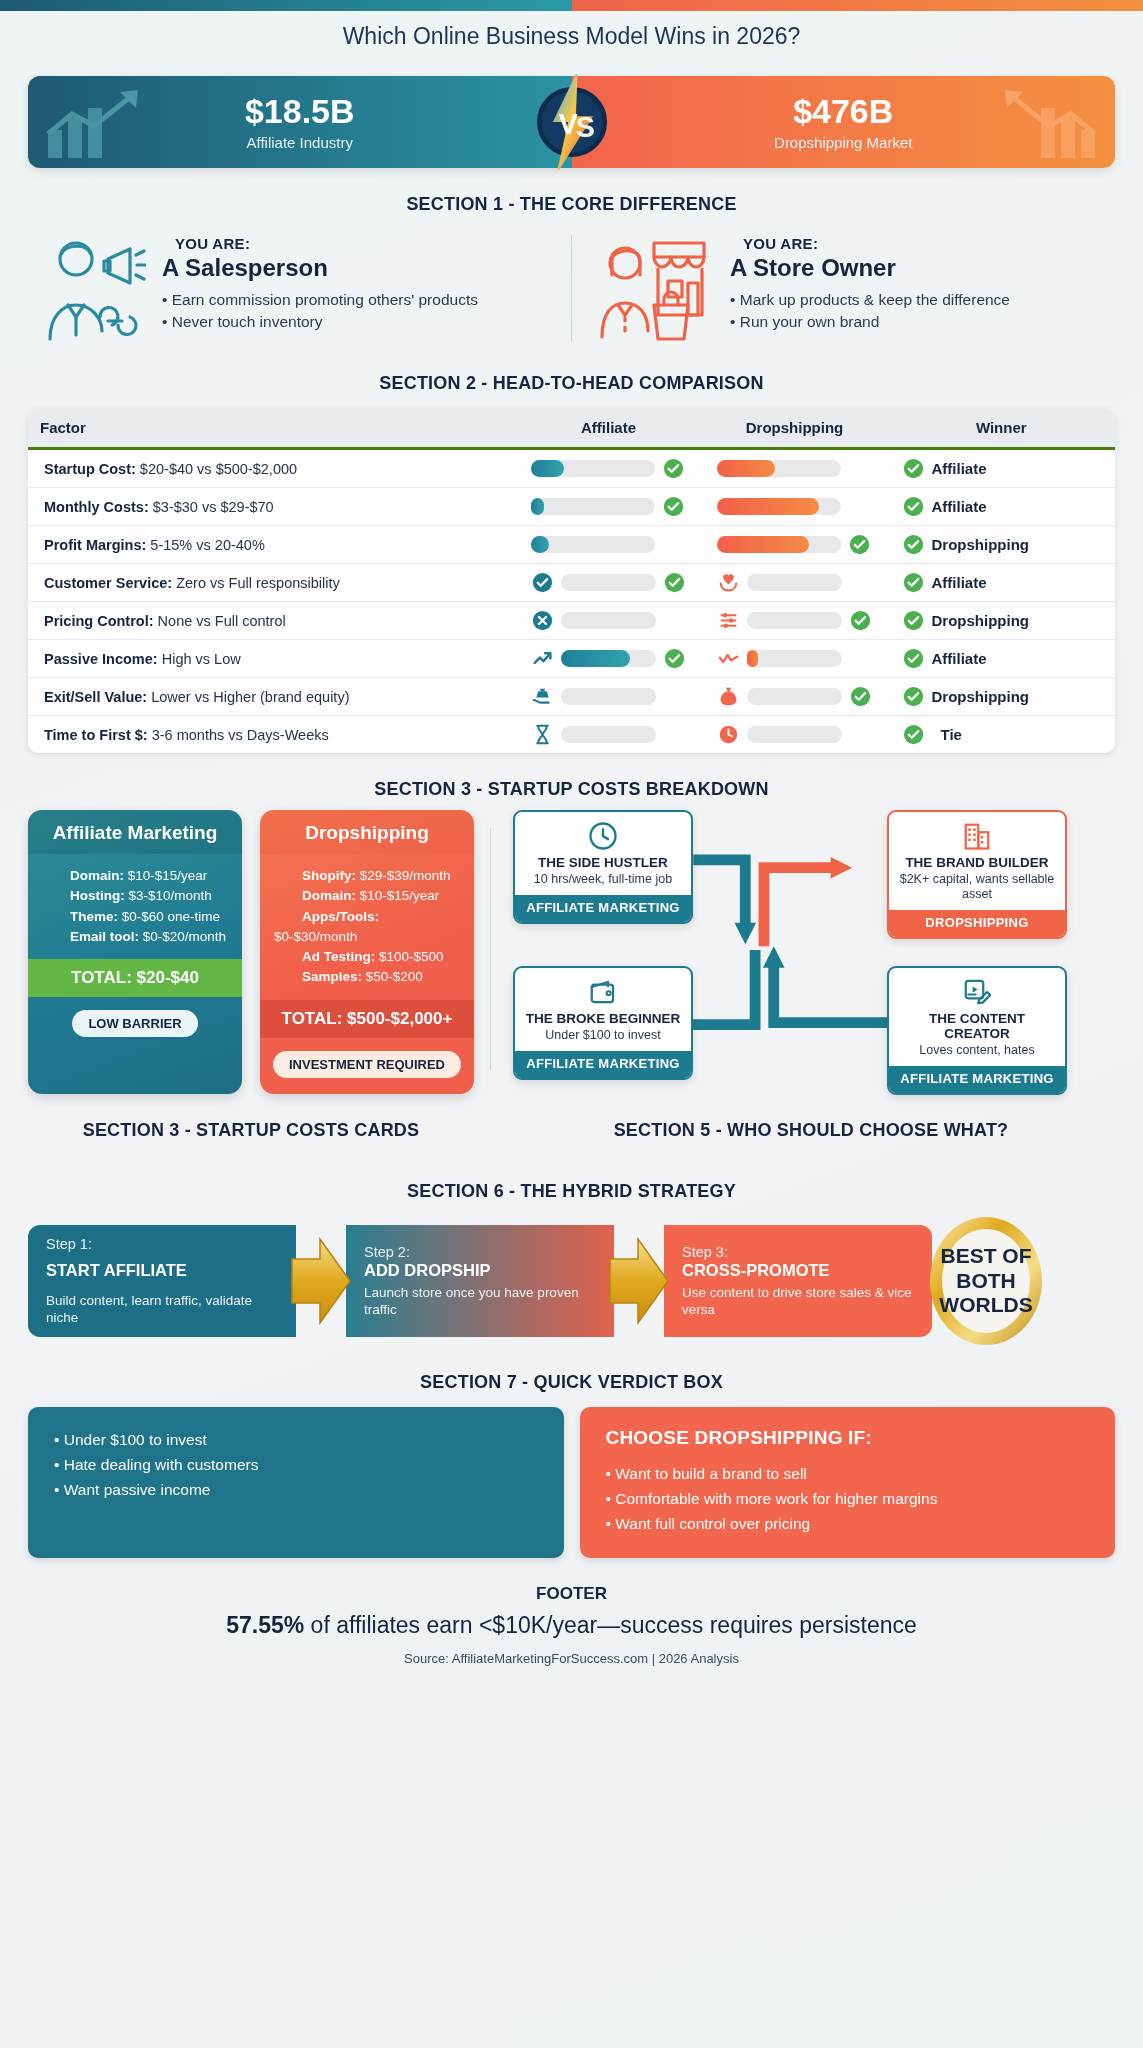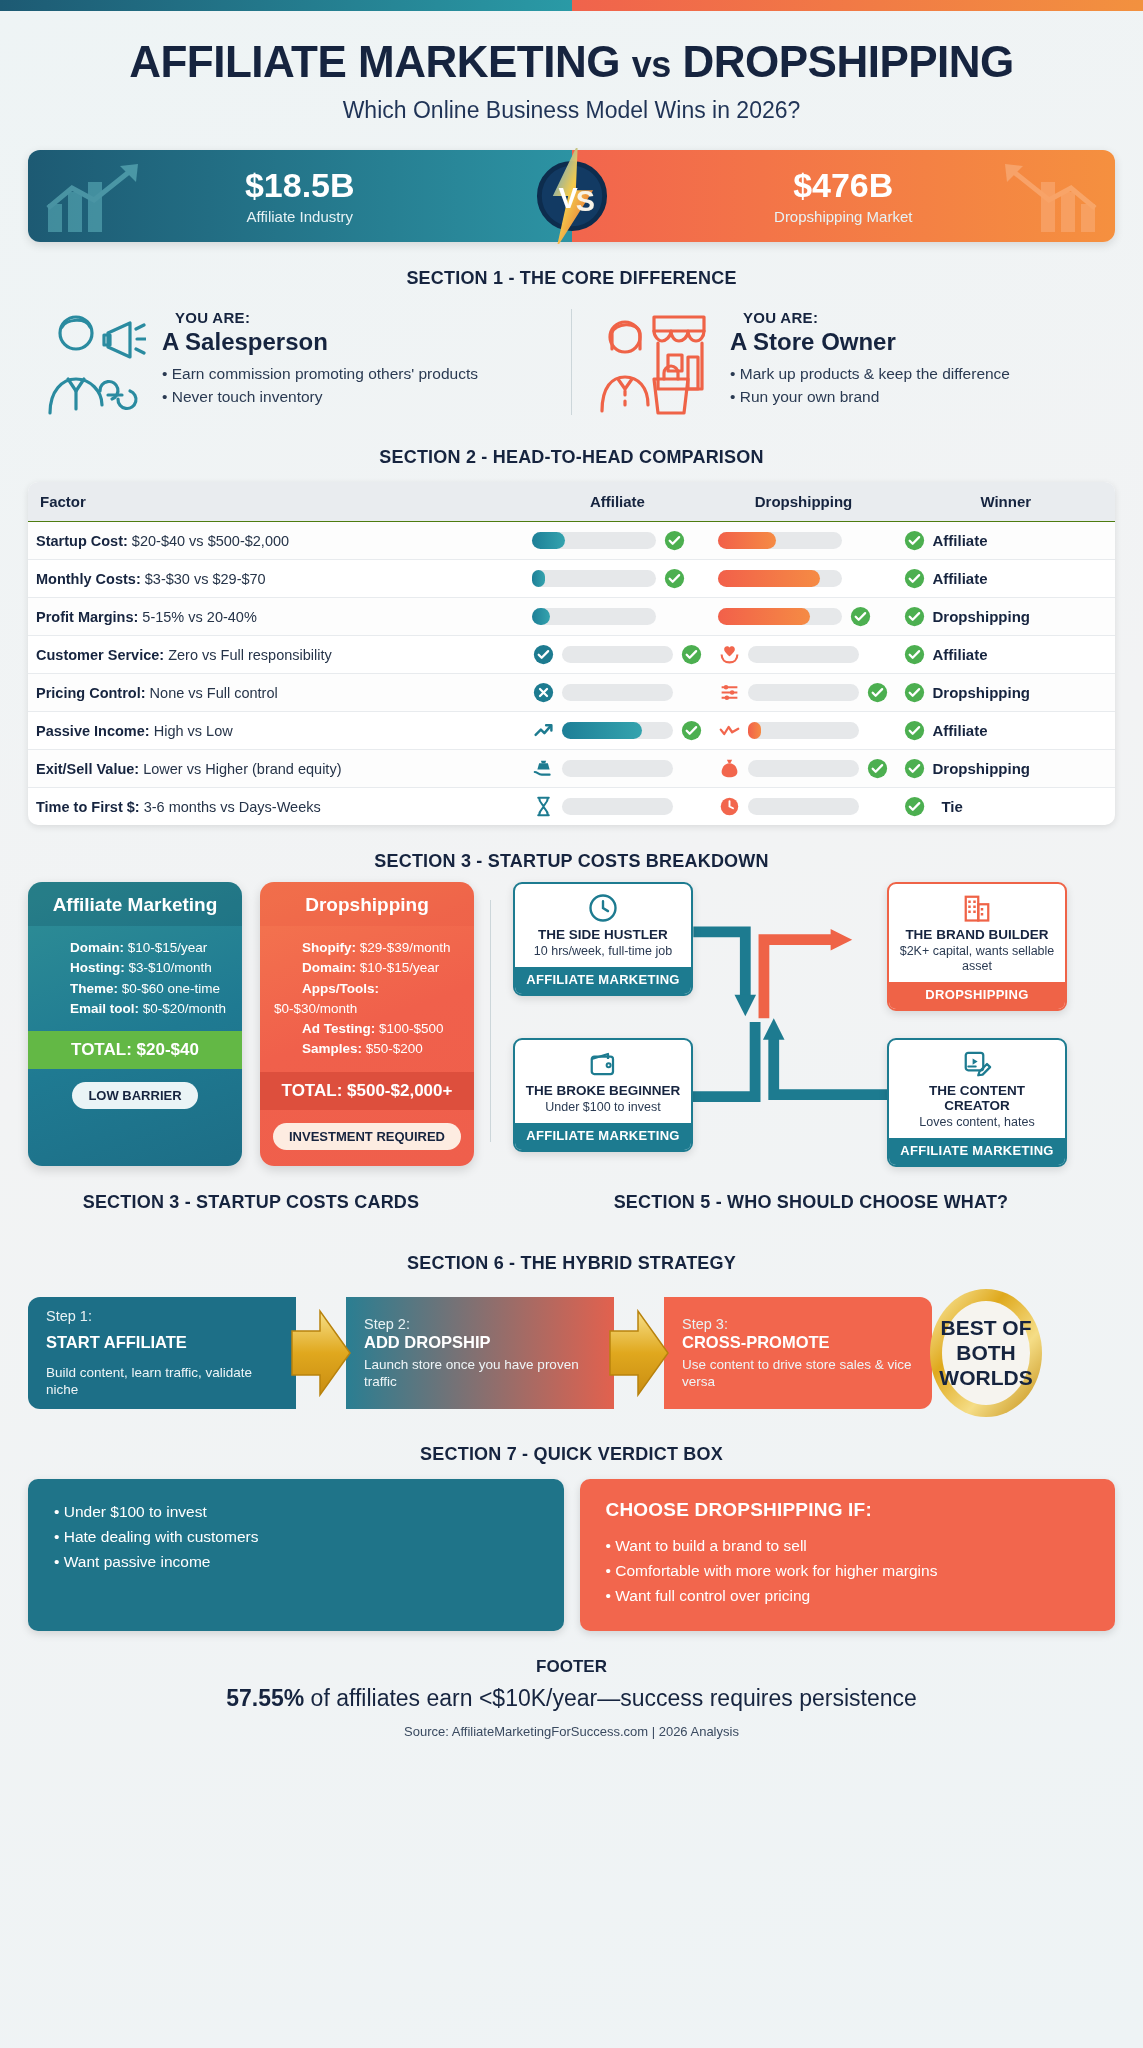--- a/index.html
+++ b/index.html
@@ -76,24 +76,24 @@
 
   
   table.cmp {
     width: 100%; border-collapse: separate; border-spacing: 0;
     background:#fff; border-radius: 10px; overflow: hidden;
     box-shadow: 0 2px 7px rgba(0,0,0,.10);
     font-size: 14.5px;
   }
   table.cmp th {
     background: #e9ecef; color:#16243f; font-weight: 800; font-size: 15px;
-    padding: 11px 12px; text-align:center; border-bottom: 1px solid #4d7c0f;
+    padding: 11px 12px; text-align:center; border-bottom: 3px solid #4d7c0f;
   }
   table.cmp th.factorh { text-align:left; }
-  table.cmp td { padding: 8px 8px; border-bottom: 1px solid #e8ebee; vertical-align: middle; }
+  table.cmp td { padding: 8px 16px; border-bottom: 1px solid #e8ebee; vertical-align: middle; }
   table.cmp tr:last-child td { border-bottom: none; }
   table.cmp tr:nth-child(odd of .drow) td { background: #fdfdfd; }
   .fcell { color:#263449; }
   .fcell b { color:#16243f; }
   .barcell { width: 186px; }
   .barwrap { display:flex; align-items:center; gap: 8px; justify-content:flex-start; }
   .track { height: 17px; background:#e6e8ea; border-radius: 9px; position:relative; flex: 1 1 auto; max-width: 124px; }
   .fill { position:absolute; left:0; top:0; bottom:0; border-radius: 9px; }
   .fill.teal { background: linear-gradient(90deg,#1d7f97,#34a3ae); }
   .fill.orange { background: linear-gradient(90deg,#f2604a,#f58b44); }
@@ -174,25 +174,20 @@
 </head>
 <body>
 
 <div class="topbar">
   <div class="l"></div>
   <div class="r"></div>
 </div>
 
 <div class="wrap">
 
-  <h1 class="title">
-    <span>AFFILIATE MARKETING</span>
-    <span class="vs">vs</span>
-    <span>DROPSHIPPING</span>
-  </h1>
   <div class="subtitle">Which Online Business Model Wins in 2026?</div>
 
   <div class="statbar">
     <div class="stat-l">
       <svg class="deco" width="120" height="78" viewBox="0 0 120 78">
         <rect x="6" y="46" width="14" height="28" fill="#6fc7cf"></rect>
         <rect x="26" y="34" width="14" height="40" fill="#6fc7cf"></rect>
         <rect x="46" y="24" width="14" height="50" fill="#6fc7cf"></rect>
         <path d="M6 50 L30 30 L52 42 L92 10" stroke="#7fd4da" stroke-width="5" fill="none"></path>
         <path d="M78 8 L96 6 L94 24 Z" fill="#7fd4da"></path>

